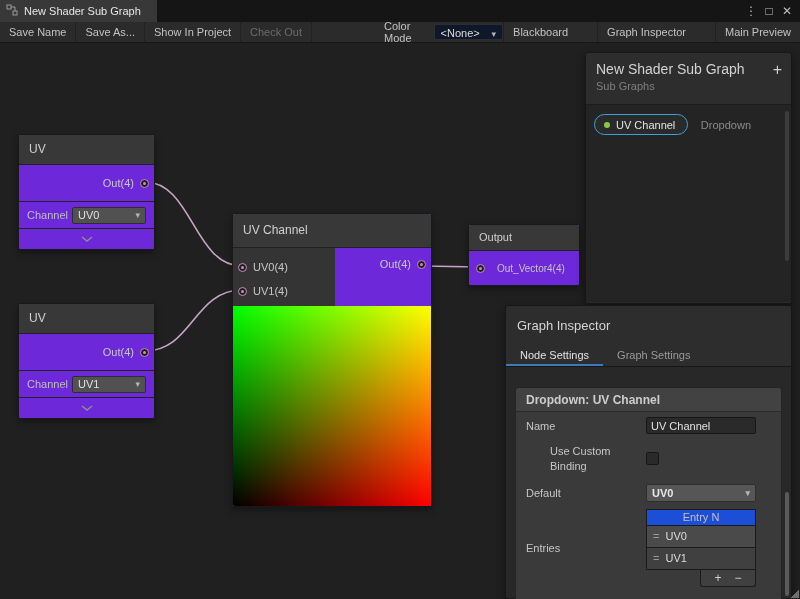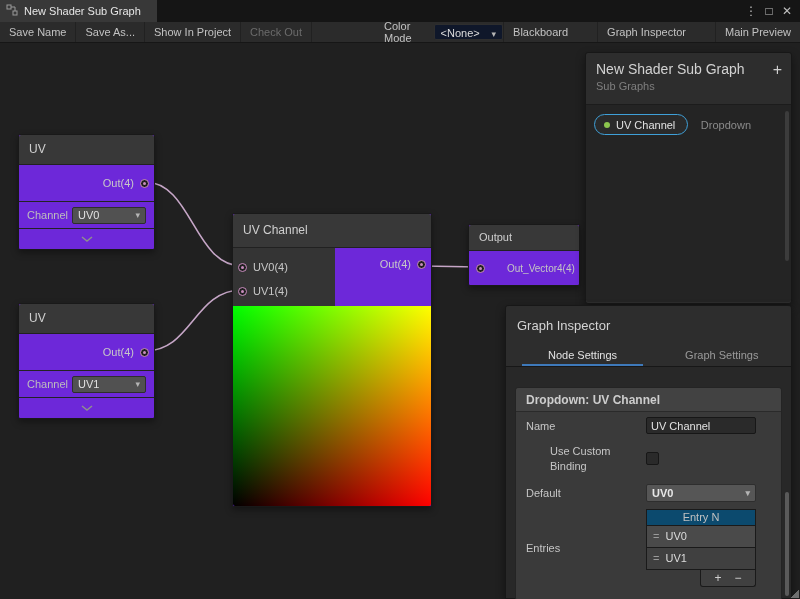--- a/index.html
+++ b/index.html
@@ -43,21 +43,21 @@
 
   
   .ports-area { position:relative; height:58px;padding-left:13px; }
   .in-col { position:absolute; left:0; top:0; bottom:0; width:102px; background:#343434; padding-top:7px; }
   .in-row { height:24px; display:flex; align-items:center; gap:6px; padding-left:5px; }
   .uvch-out { position:absolute; right:5px; top:10px; display:flex; align-items:center; gap:6px; }
   .preview { width:100%; height:200px; background-image:linear-gradient(to right,#000,#f00),linear-gradient(to top,#000,#0f0); background-blend-mode:screen; border-radius:0 0 2px 2px; }
 
   
   .output-node .node-header { height:26px; line-height:25px; font-size:11px; }
-  .output-row { height:34px; display:flex; align-items:center; gap:22px; padding:0 7px; font-size:10px; color:#c4c4c4; }
+  .output-row { height:34px; display:flex; align-items:center; gap:12px; padding:0 7px; font-size:10px; color:#c4c4c4; }
 
   
   .panel { position:absolute; background:#2d2d2d; border:1px solid #171717; border-radius:3px; box-shadow:0 4px 10px rgba(0,0,0,.45); }
 
   
   .blackboard { left:585px; top:9px; width:207px; height:252px; }
   .bb-header { position:relative; height:52px; border-bottom:1px solid #1c1c1c; }
   .bb-title { font-size:14px; color:#d2d2d2; padding:8px 10px 3px; }
   .bb-sub { font-size:11px; color:#7f7f7f; padding:0 10px; }
   .bb-add { position:absolute; right:9px; top:9px; font-size:16px; color:#cfcfcf; cursor:pointer; line-height:16px; }
@@ -65,35 +65,35 @@
   .bb-row { display:flex; align-items:center; justify-content:space-between; padding:9px 8px 0 8px; }
   .bb-pill { display:flex; align-items:center; gap:6px; border:1px solid #3fa0d8; border-radius:11px; height:21px; padding:0 12px 0 9px; background:#2a2a2a; color:#e2e2e2; cursor:pointer; }
   .bb-dot { width:6px; height:6px; border-radius:50%; background:#8cc54e; }
   .bb-type { color:#8a8a8a; padding-right:32px; }
   .bb-scroll { position:absolute; right:2px; top:6px; width:4px; height:150px; background:#3c3c3c; border-radius:2px; }
 
   
   .ins { left:505px; top:262px; width:287px; height:294px; background:#282828; border-radius:3px 3px 0 0; }
   .ins-header { height:38px; background:#2d2d2d; font-size:13px; color:#d4d4d4; display:flex; align-items:center; padding:0 11px; border-radius:3px 3px 0 0; }
   .ins-tabs { height:23px; display:flex; border-bottom:1px solid #171717; background:#2d2d2d; }
-  .ins-tab { padding:0 26px; display:flex; align-items:center; font-size:11px; color:#9a9a9a; cursor:pointer; position:relative;margin-left:16px; }
+  .ins-tab { padding:0 14px; display:flex; align-items:center; font-size:11px; color:#9a9a9a; cursor:pointer; position:relative; }
   .ins-tab.active { color:#e2e2e2; }
   .ins-tab.active::after { content:""; position:absolute; left:0; right:0; bottom:0; height:2px; background:#3e79ba; }
   .ins-content { padding:20px 9px 8px; position:relative; }
   .ins-panel { background:#3a3a3a; border:1px solid #242424; border-radius:3px; padding-bottom:8px; }
   .ins-panel-header { height:24px; background:#424242; display:flex; align-items:center; padding:0 10px; font-weight:bold; font-size:12px; color:#cdcdcd; border-bottom:1px solid #2a2a2a; border-radius:3px 3px 0 0; }
   .ins-row { display:flex; align-items:center; padding:5px 10px; font-size:11px; color:#c6c6c6; }
   .ins-label { flex:0 0 120px; }
   .wrap2 { width:66px; line-height:1.35; }
   .ins-input { width:110px; height:17px; background:#2a2a2a; border:1px solid #171717; border-radius:2px; color:#e2e2e2; font-size:11px; padding:0 4px; font-family:inherit; outline:none; }
   .checkbox { width:13px; height:13px; background:#2a2a2a; border:1px solid #171717; border-radius:2px; cursor:pointer; }
   .ins-select { width:110px; height:18px; background:#565656; border:1px solid #2e2e2e; border-radius:2px; display:flex; align-items:center; justify-content:space-between; padding:0 5px; font-weight:bold; color:#e8e8e8; cursor:pointer; }
   .entries-sec { align-items:center; padding-top:2px; }
   .entry-list { width:110px; }
-  .entry-header { height:17px; background:#0c4a6e; border:1px solid #1a1a1a; display:flex; align-items:center; justify-content:center; color:#c0c0c0; }
+  .entry-header { height:17px; background:#1d4ed8; border:1px solid #1a1a1a; display:flex; align-items:center; justify-content:center; color:#c0c0c0; }
   .entry-item { height:22px; display:flex; align-items:center; gap:6px; padding:0 6px; border:1px solid #1a1a1a; border-top:none; color:#dcdcdc; cursor:pointer; }
   .entry-item.row0 { background:#4a4a4a; }
   .entry-item.row1 { background:#404040; }
   .entry-handle { color:#9a9a9a; }
   .entry-footer { height:17px; width:56px; margin-left:auto; background:#404040; border:1px solid #1a1a1a; border-top:none; border-radius:0 0 3px 3px; display:flex; align-items:center; justify-content:center; gap:13px; color:#d0d0d0; font-size:12px; }
   .entry-footer span { cursor:pointer; line-height:14px; }
   .ins-scroll { position:absolute; right:2px; top:186px; width:4px; height:104px; background:#5a5a5a; border-radius:2px; }
 
   .resize-grip { position:absolute; right:1px; bottom:1px; width:9px; height:9px; background:linear-gradient(135deg, transparent 55%, #6f6f6f 55%); }
 </style>

